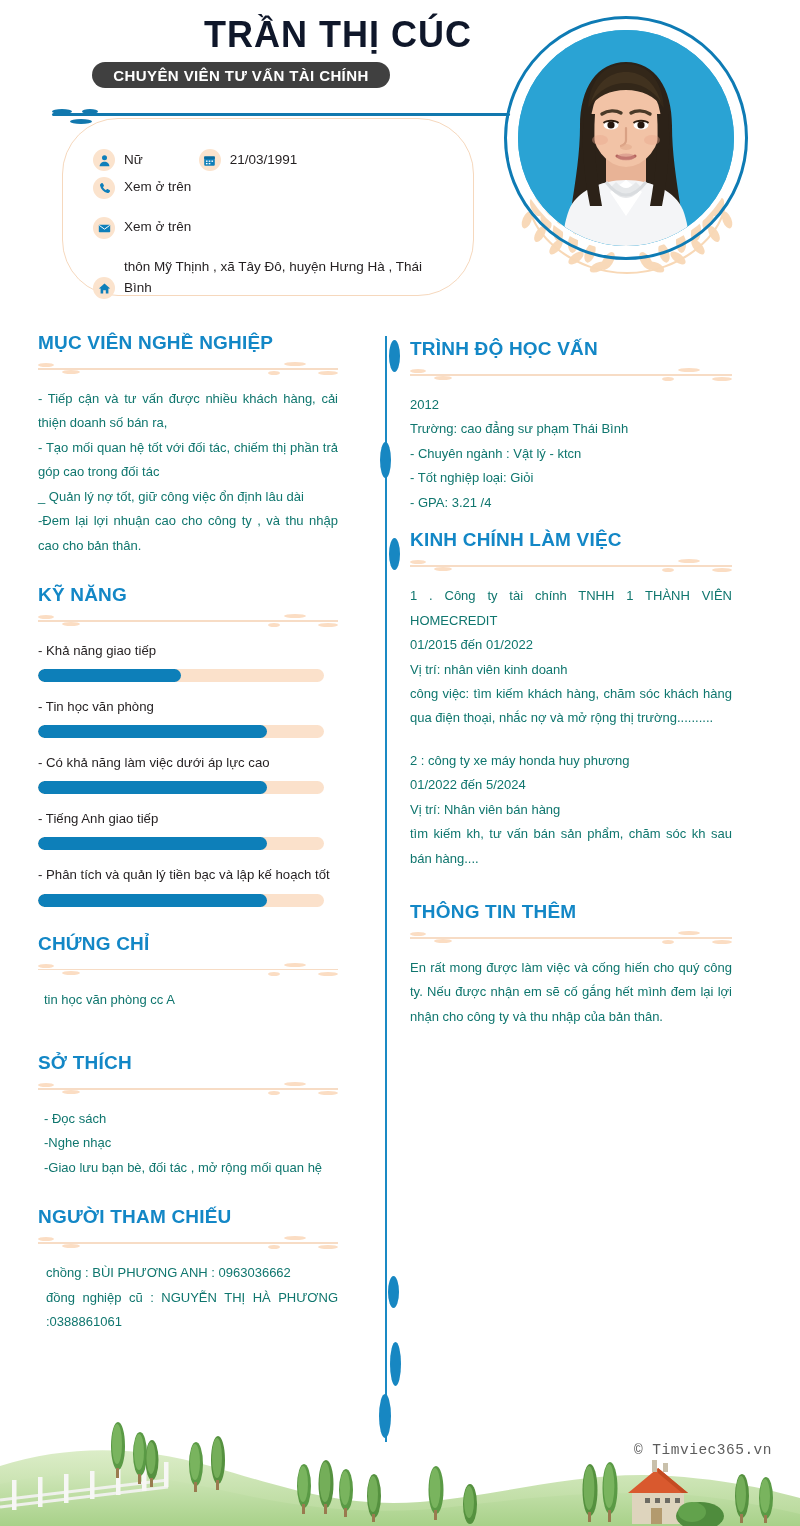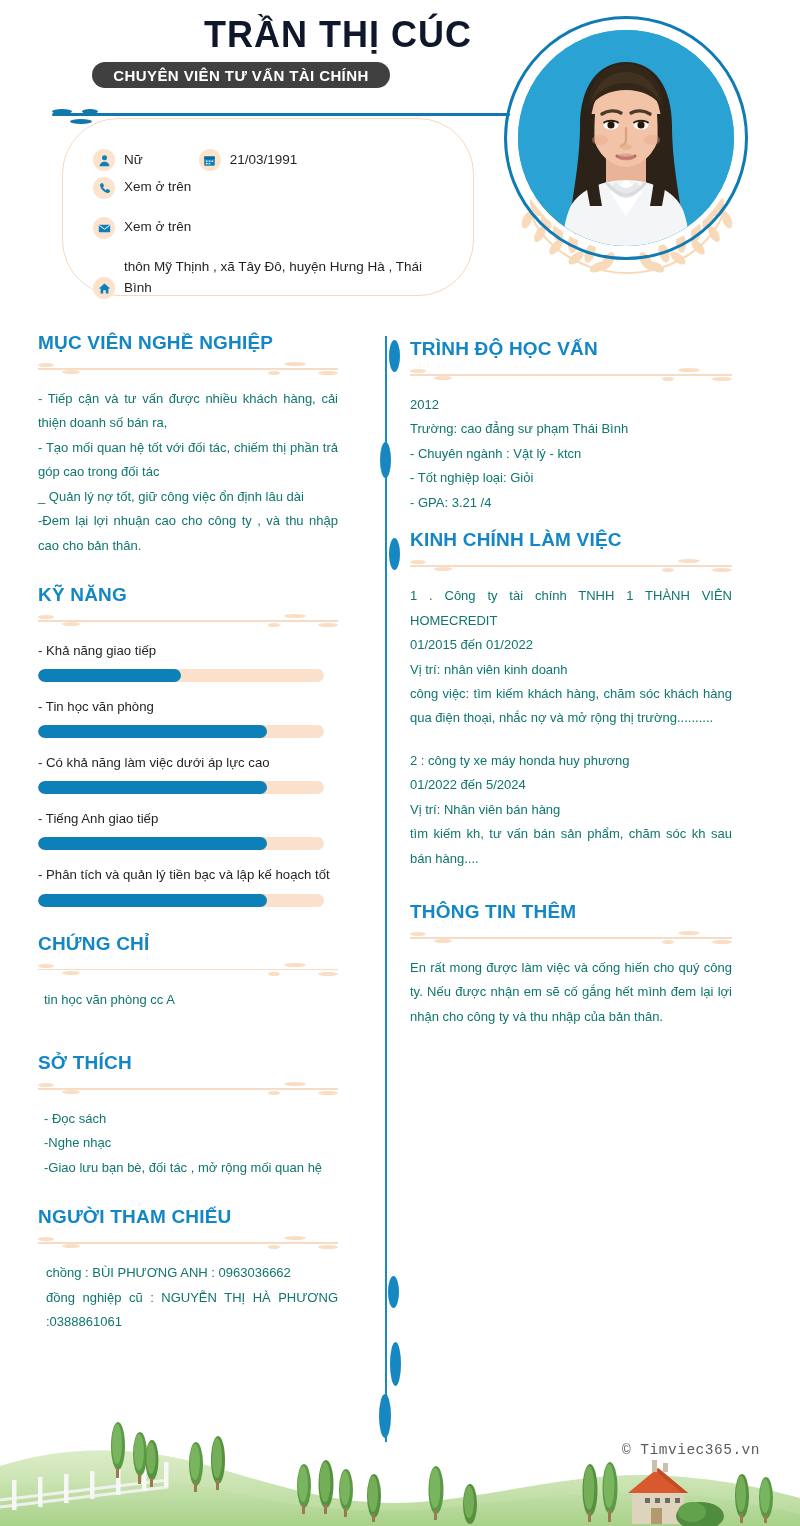--- a/index.html
+++ b/index.html
@@ -164,21 +164,21 @@
     background: #fbe1cb; border-radius: 7px; overflow: hidden;
   }
   .bar > i {
     position: absolute; left: 0; top: 0; height: 100%;
     background: #0d7fb9; border-radius: 7px; display: block;
   }
 
   
   .footer { position: absolute; left: 0; top: 1420px; width: 800px; height: 106px; }
   .credit {
-    position: absolute; right: 40px; top: 22px;
+    position: absolute; right: 28px; top: 22px;
     font-family: "Liberation Mono", monospace;
     font-size: 14.5px;
     color: #5c5c5c;
     letter-spacing: .5px;
   }
 </style>
 </head>
 <body>
 
 <div class="header">

